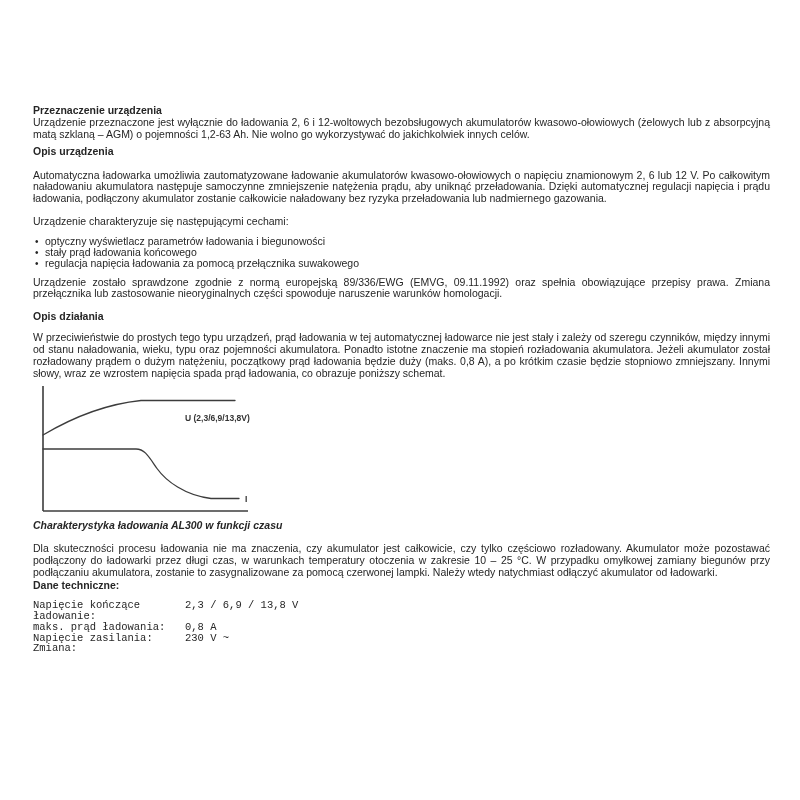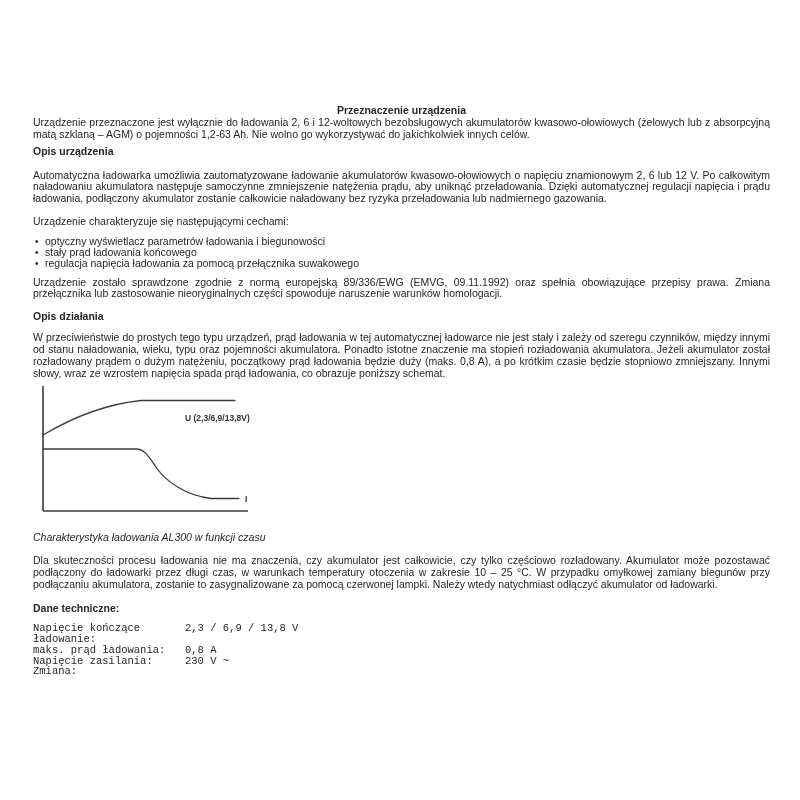--- a/index.html
+++ b/index.html
@@ -19,24 +19,24 @@
   .body-text {
     font-size: 10.5px;
     line-height: 11.8px;
     text-align: justify;
   }
   .heading {
     font-size: 10.5px;
     line-height: 12px;
     font-weight: bold;
   }
-  .h1 { margin-top: 104px; text-align: center; }
+  .h1 { margin-top: 104px; }
   .h2 { margin-top: 4px; }
   .h3 { margin-top: 10px; }
-  .h4 { margin-top: 11px; }
+  .h4 { }
   .p1 { margin-top: 1px; }
   .p2 { margin-top: 13px; }
   .p-intro { margin-top: 11px; }
   .features { margin-top: 8px; list-style: none; }
   .features li {
     position: relative;
     padding-left: 12px;
     font-size: 10.5px;
     line-height: 11.3px;
     text-align: left;
@@ -44,24 +44,24 @@
   .features li::before {
     content: "\2022";
     position: absolute;
     left: 2px; top: 0;
     font-size: 10px;
   }
   .p4 { margin-top: 7px; }
   .p5 { margin-top: 10px; }
   .chart { margin-top: 4px; display: block; }
   .chart-caption {
-    margin-top: 16px;
+    margin-top: 4px;
     font-size: 10.5px;
     line-height: 12px;
-    font-weight: normal;
+    font-weight: bold;
     font-style: italic;
   }
   .p6 { margin-top: 12px; }
   .spec-table {
     margin-top: 9px;
     display: grid;
     grid-template-columns: 152px auto;
     column-gap: 0;
     row-gap: 0;
     font-family: Liberation Mono, monospace;

